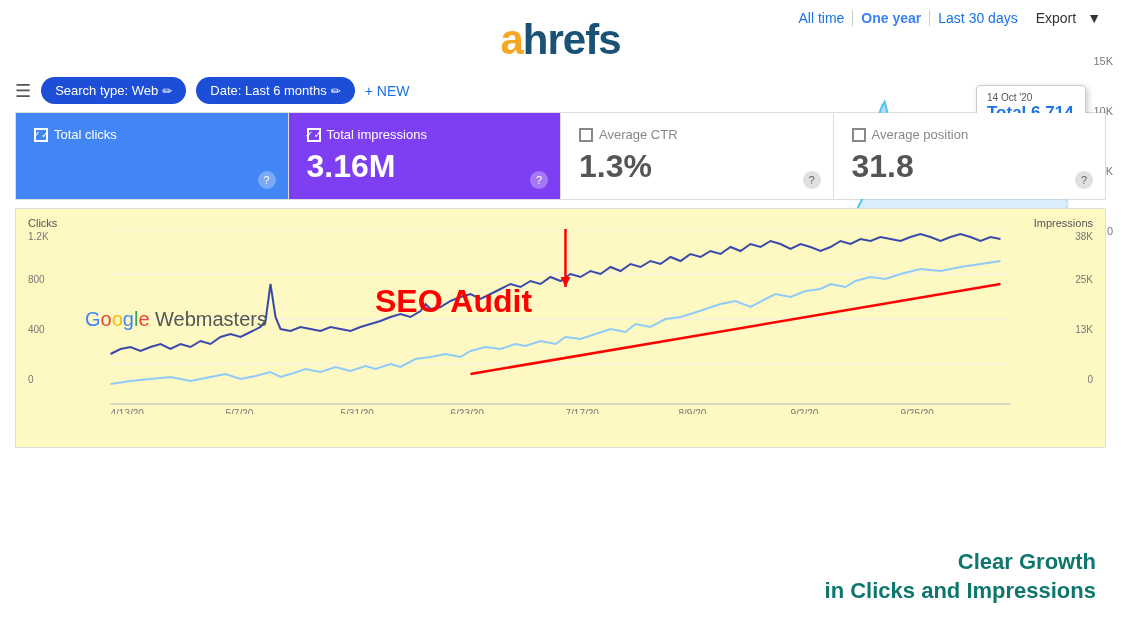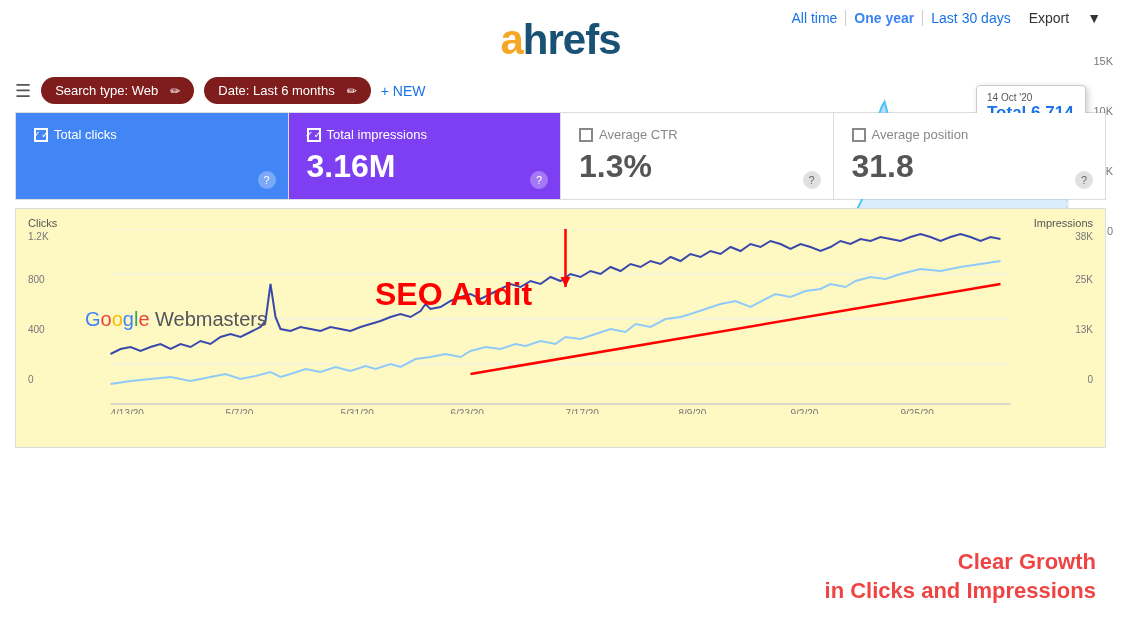--- a/index.html
+++ b/index.html
@@ -33,21 +33,21 @@
       border-right: 1px solid #ccc;
     }
     .top-bar-link:last-child { border-right: none; }
     .top-bar-link.active { color: #3b82f6; font-weight: bold; }
     .export-btn {
       color: #333;
       cursor: pointer;
       font-size: 14px;
       display: flex;
       align-items: center;
-      gap: 18px;
+      gap: 11px;
     }
 
     
     .logo-area {
       text-align: center;
       margin-top: -10px;
       margin-bottom: 5px;
     }
     .logo-text {
       font-size: 42px;
@@ -63,30 +63,30 @@
       align-items: center;
       padding: 8px 15px;
       gap: 10px;
     }
     .filter-icon {
       font-size: 18px;
       color: #555;
       cursor: pointer;
     }
     .filter-btn {
-      background: #7f1d1d;
+      background: #1d4ed8;
       color: #fff;
       border: none;
       border-radius: 20px;
       padding: 6px 14px;
       font-size: 13px;
       cursor: pointer;
       display: flex;
       align-items: center;
-      gap: 12px;
+      gap: 4px;
       justify-content: flex-end;
     }
     .filter-btn .pencil { font-size: 12px; }
     .new-btn {
       background: none;
       border: none;
       color: #1a73e8;
       font-size: 14px;
       cursor: pointer;
       display: flex;
@@ -334,18 +334,18 @@
     <text x="568" y="188" font-size="10" fill="#777">8/9/20</text>
     <text x="680" y="188" font-size="10" fill="#777">9/2/20</text>
     <text x="790" y="188" font-size="10" fill="#777">9/25/20</text>
   </svg>
 </div>
 
 <div style="position:absolute; top:308px; left:85px; font-size:20px; font-weight:500; z-index:10; pointer-events:none;">
   <span style="color:#4285f4;">G</span><span style="color:#ea4335;">o</span><span style="color:#fbbc05;">o</span><span style="color:#4285f4;">g</span><span style="color:#34a853;">l</span><span style="color:#ea4335;">e</span><span style="color:#555;"> Webmasters</span>
 </div>
 
-<div style="position:absolute; top:276px; left:375px; font-size:32px; font-weight:bold; color:red; z-index:20; pointer-events:none;">SEO Audit</div>
-
-<div style="position:absolute; bottom:28px; right:25px; font-size:22px; font-weight:bold; color:#ef4444; text-align:right; z-index:20; pointer-events:none; line-height:1.35;">
+<div style="position:absolute; top:283px; left:375px; font-size:32px; font-weight:bold; color:red; z-index:20; pointer-events:none;">SEO Audit</div>
+
+<div style="position:absolute; bottom:28px; right:25px; font-size:22px; font-weight:bold; color:#0f766e; text-align:right; z-index:20; pointer-events:none; line-height:1.35;">
   <div>Clear Growth</div>
   <div>in Clicks and Impressions</div>
 </div>
 
 </body></html>

